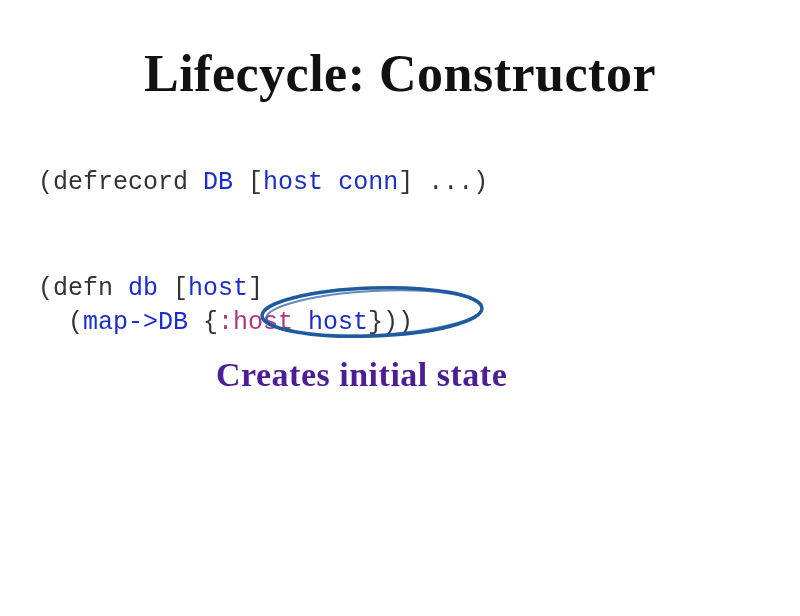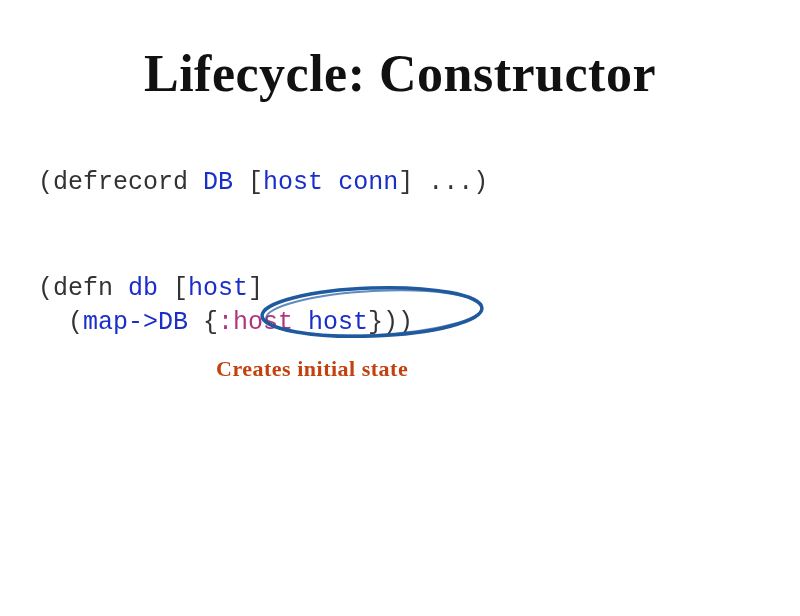--- a/index.html
+++ b/index.html
@@ -40,23 +40,23 @@
   .code2 { top: 272px; }
   .kw  { color: #333; }           
   .nm  { color: #1a2ec9; }        
   .arg { color: #1a2ec9; }        
   .key { color: #b0357a; }        
   .annotation {
     position: absolute;
     top: 356px;
     left: 216px;
     font-family: Georgia, "Times New Roman", serif;
-    font-size: 22px;
+    font-size: 34px;
     font-weight: 600;
-    color: #c2410c;
+    color: #4c1d95;
     letter-spacing: 0.5px;
   }
   .circle {
     position: absolute;
     pointer-events: none;
   }
 </style>
 </head>
 <body>
 

